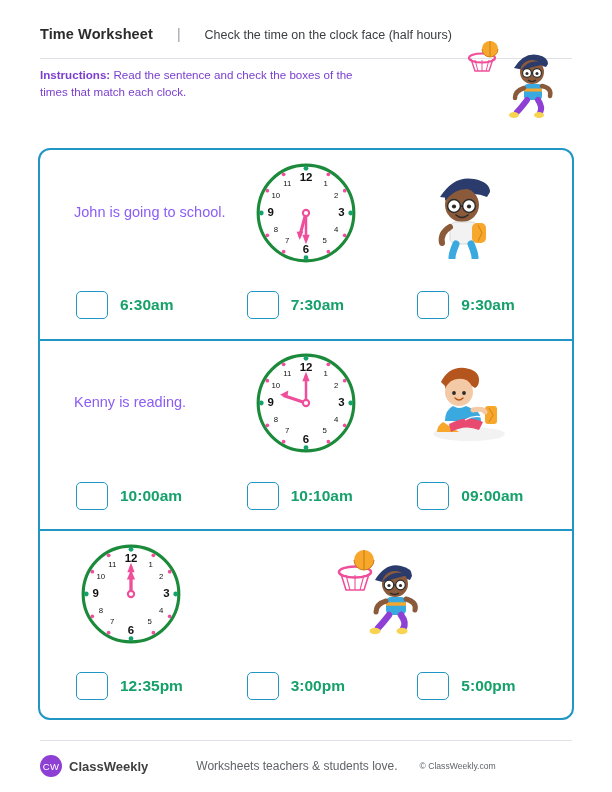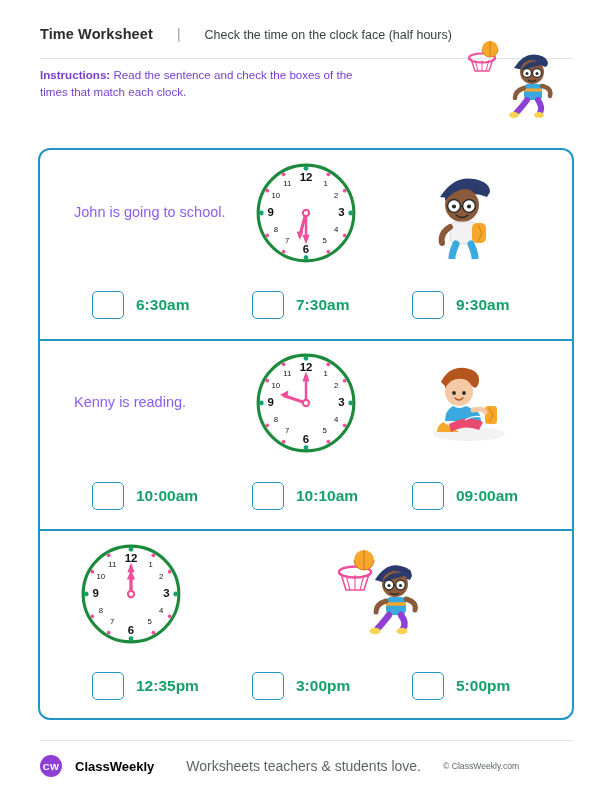--- a/index.html
+++ b/index.html
@@ -119,21 +119,21 @@
     display: flex;
     justify-content: center;
     align-items: center;
     height: 110px;
   }
 
   .row-bottom {
     display: flex;
     align-items: center;
     height: 60px;
-    padding: 0 26px;
+    padding: 0 10px;
   }
   .opt {
     flex: 1;
     display: flex;
     align-items: center;
     gap: 12px;
     padding-left: 26px;
     box-sizing: border-box;
   }
   .checkbox {
@@ -169,35 +169,35 @@
     display: flex;
     align-items: center;
   }
   .logo-mark {
     width: 22px;
     height: 22px;
     border-radius: 11px;
     background: #8e3fd4;
     color: #fff;
     font-size: 9.5px;
-    font-weight: bold;
+    font-weight: normal;
     display: flex;
     align-items: center;
     justify-content: center;
     letter-spacing: 0.3px;
   }
   .logo-text {
-    margin-left: 13px;
+    margin-left: 7px;
     font-size: 13px;
     font-weight: bold;
-    color: #000000;
+    color: #404040;
   }
   .footer-tag {
-    margin-left: 32px;
-    font-size: 14px;
+    margin-left: 48px;
+    font-size: 12px;
     color: #5f6368;
   }
   .footer-copy {
     margin-left: 22px;
     font-size: 8.6px;
     color: #5f6368;
   }
 </style>
 </head>
 <body>

